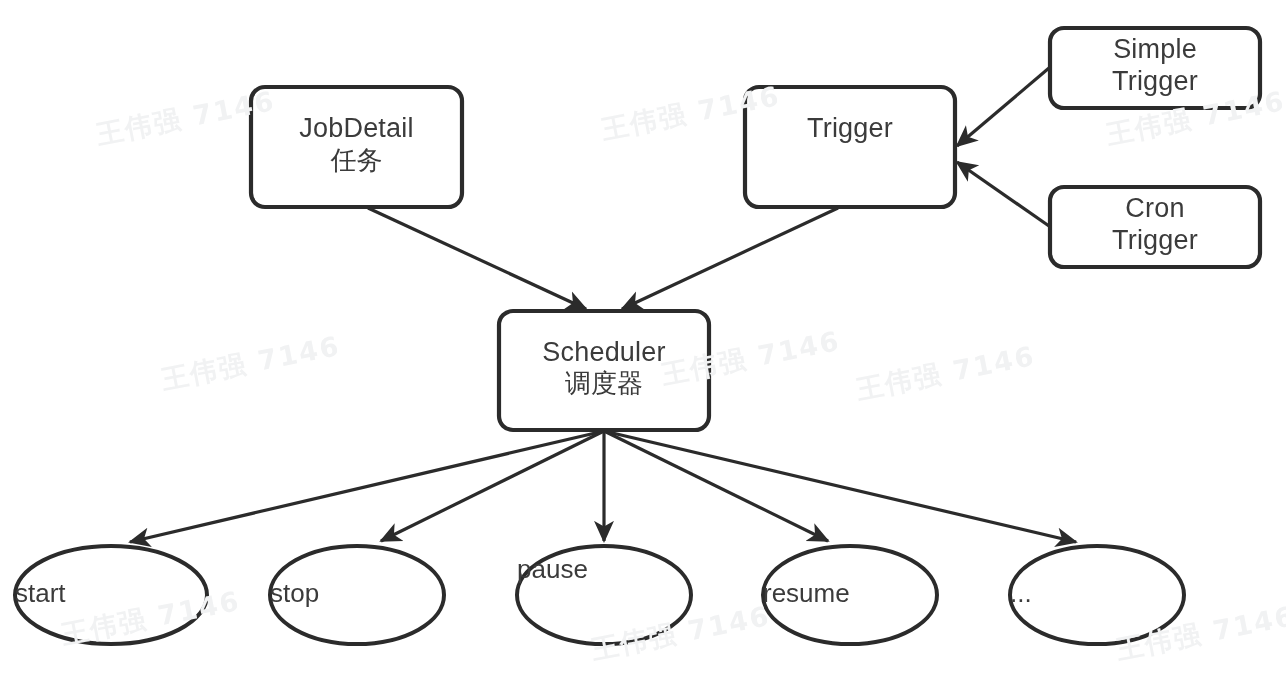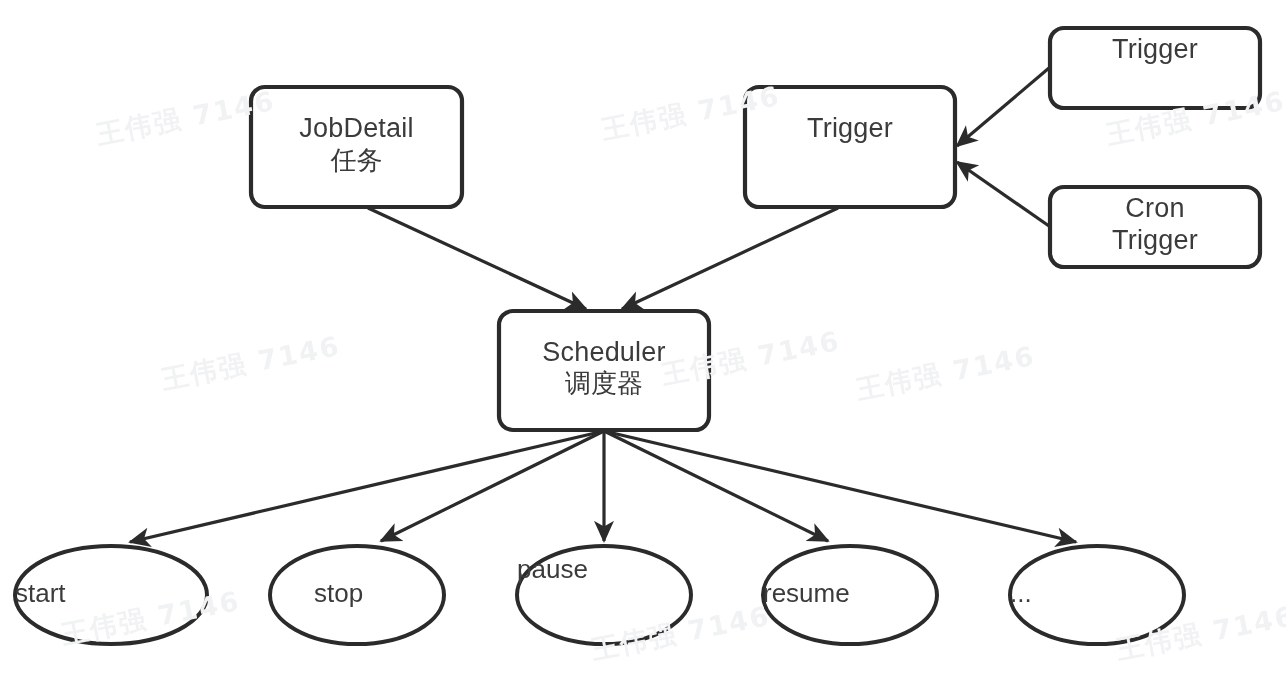--- a/index.html
+++ b/index.html
@@ -134,30 +134,31 @@
 
   <div id="labels-layer">
       <div class="node-label" style="left: 251px; top: 113px; width: 211px;">
         <span class="lat">JobDetail</span>
         <span class="cjk">任务</span>
       </div>
       <div class="node-label" style="left: 745px; top: 113px; width: 210px;">
         <span class="lat">Trigger</span>
       </div>
       <div class="node-label" style="left: 1050px; top: 34px; width: 210px;">
+        <span class="lat">Simple</span>
         <span class="lat">Trigger</span>
       </div>
       <div class="node-label" style="left: 1050px; top: 193px; width: 210px;">
         <span class="lat">Cron</span>
         <span class="lat">Trigger</span>
       </div>
       <div class="node-label" style="left: 499px; top: 336.5px; width: 210px; text-align: center;">
         <span class="lat">Scheduler</span>
         <span class="cjk">调度器</span>
       </div>
       <div class="ell-label" style="left: 15px; top: 578px; width: 192px;">start</div>
-      <div class="ell-label" style="left: 270px; top: 578px; width: 174px; margin-left: 44px;">stop</div>
+      <div class="ell-label" style="left: 270px; top: 578px; width: 174px;">stop</div>
       <div class="ell-label" style="left: 517px; top: 554px; width: 174px;">pause</div>
       <div class="ell-label" style="left: 763px; top: 578px; width: 174px;">resume</div>
       <div class="ell-label" style="left: 1010px; top: 578px; width: 174px;">...</div>
     </div>
 
 </div>
 
 </body></html>

